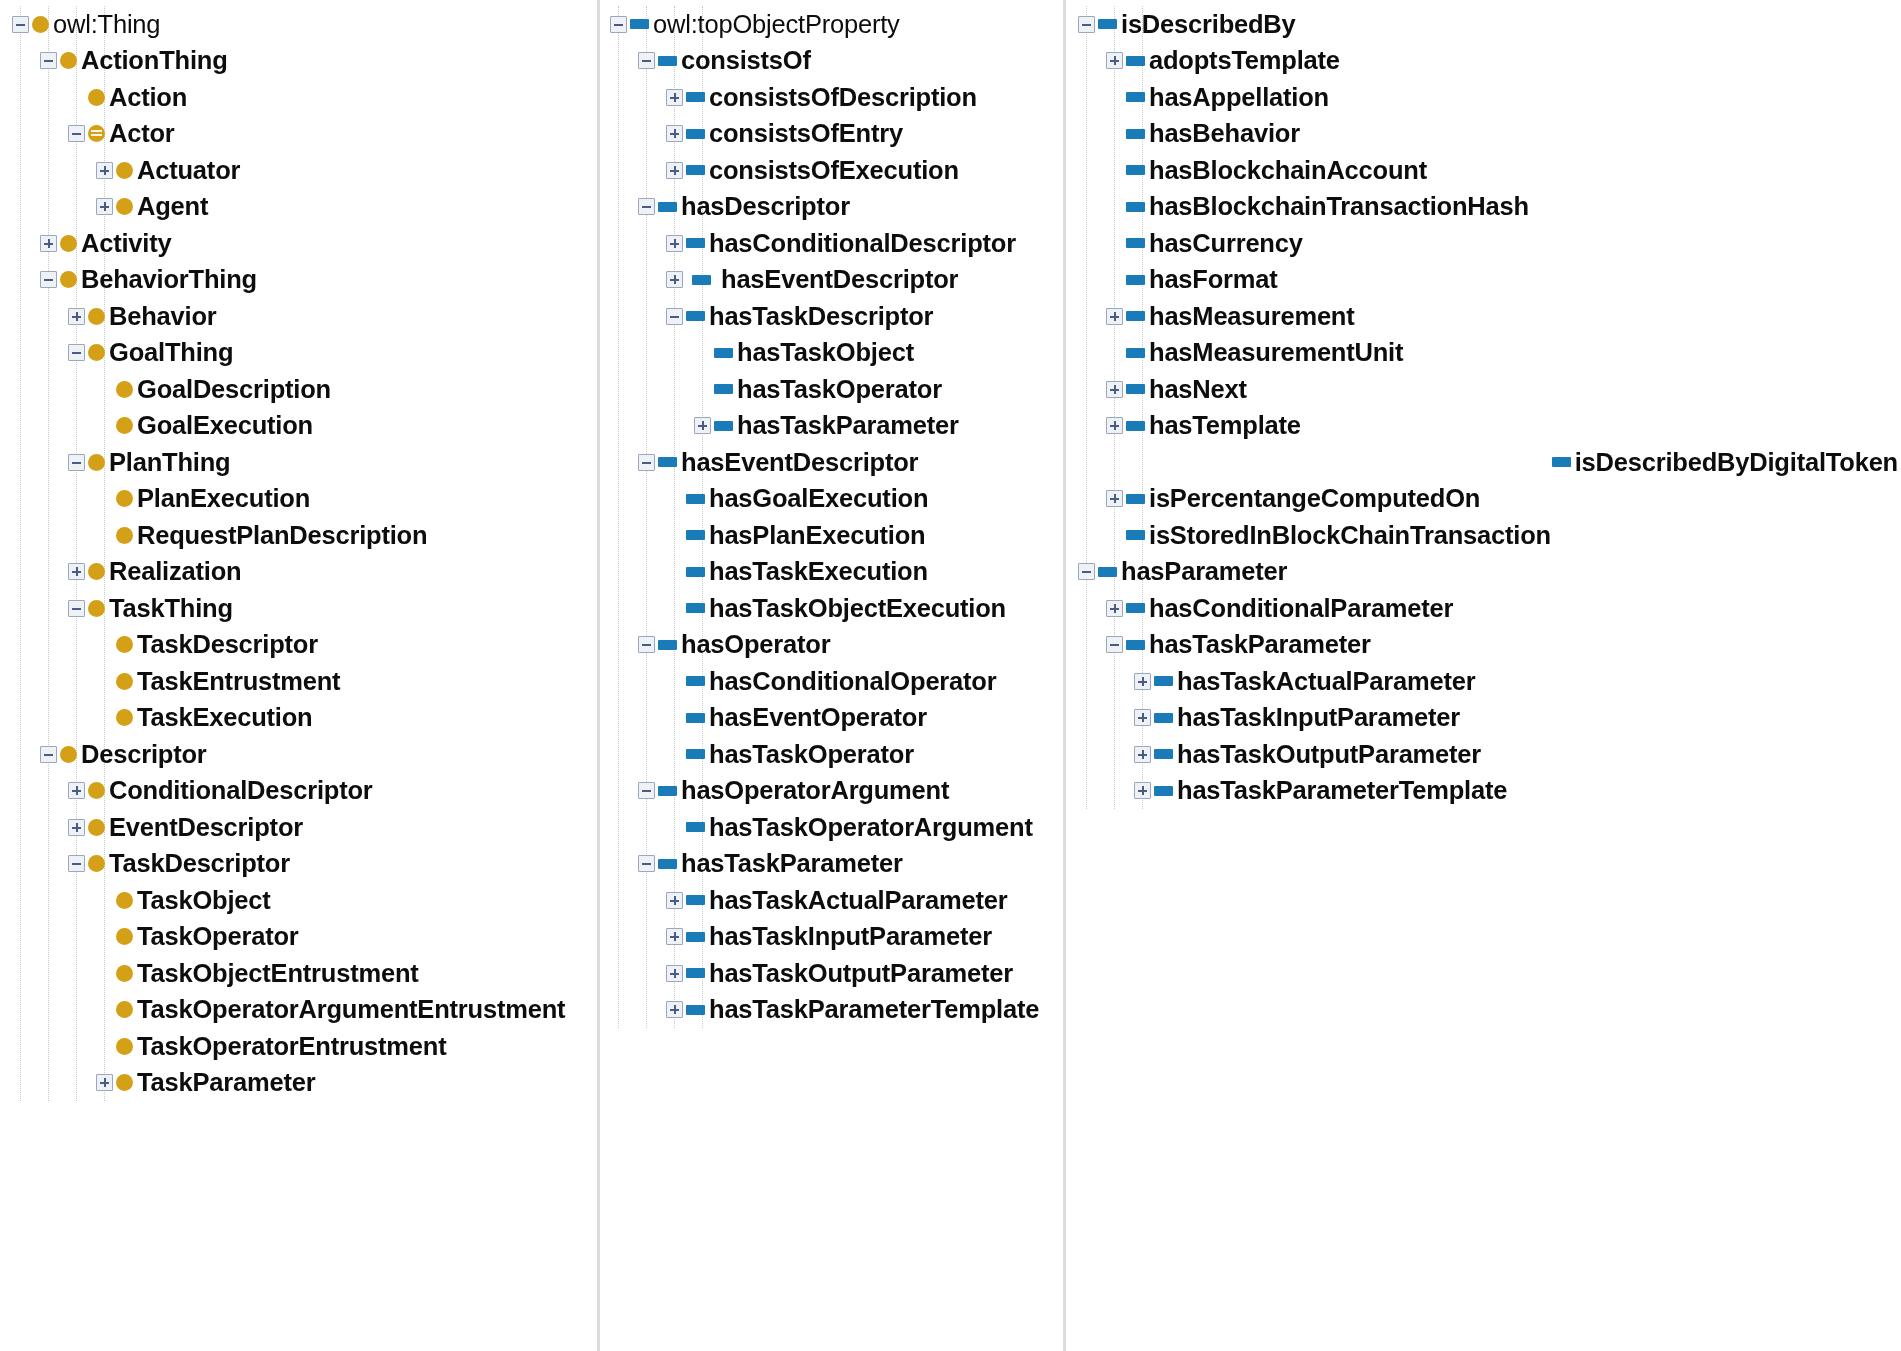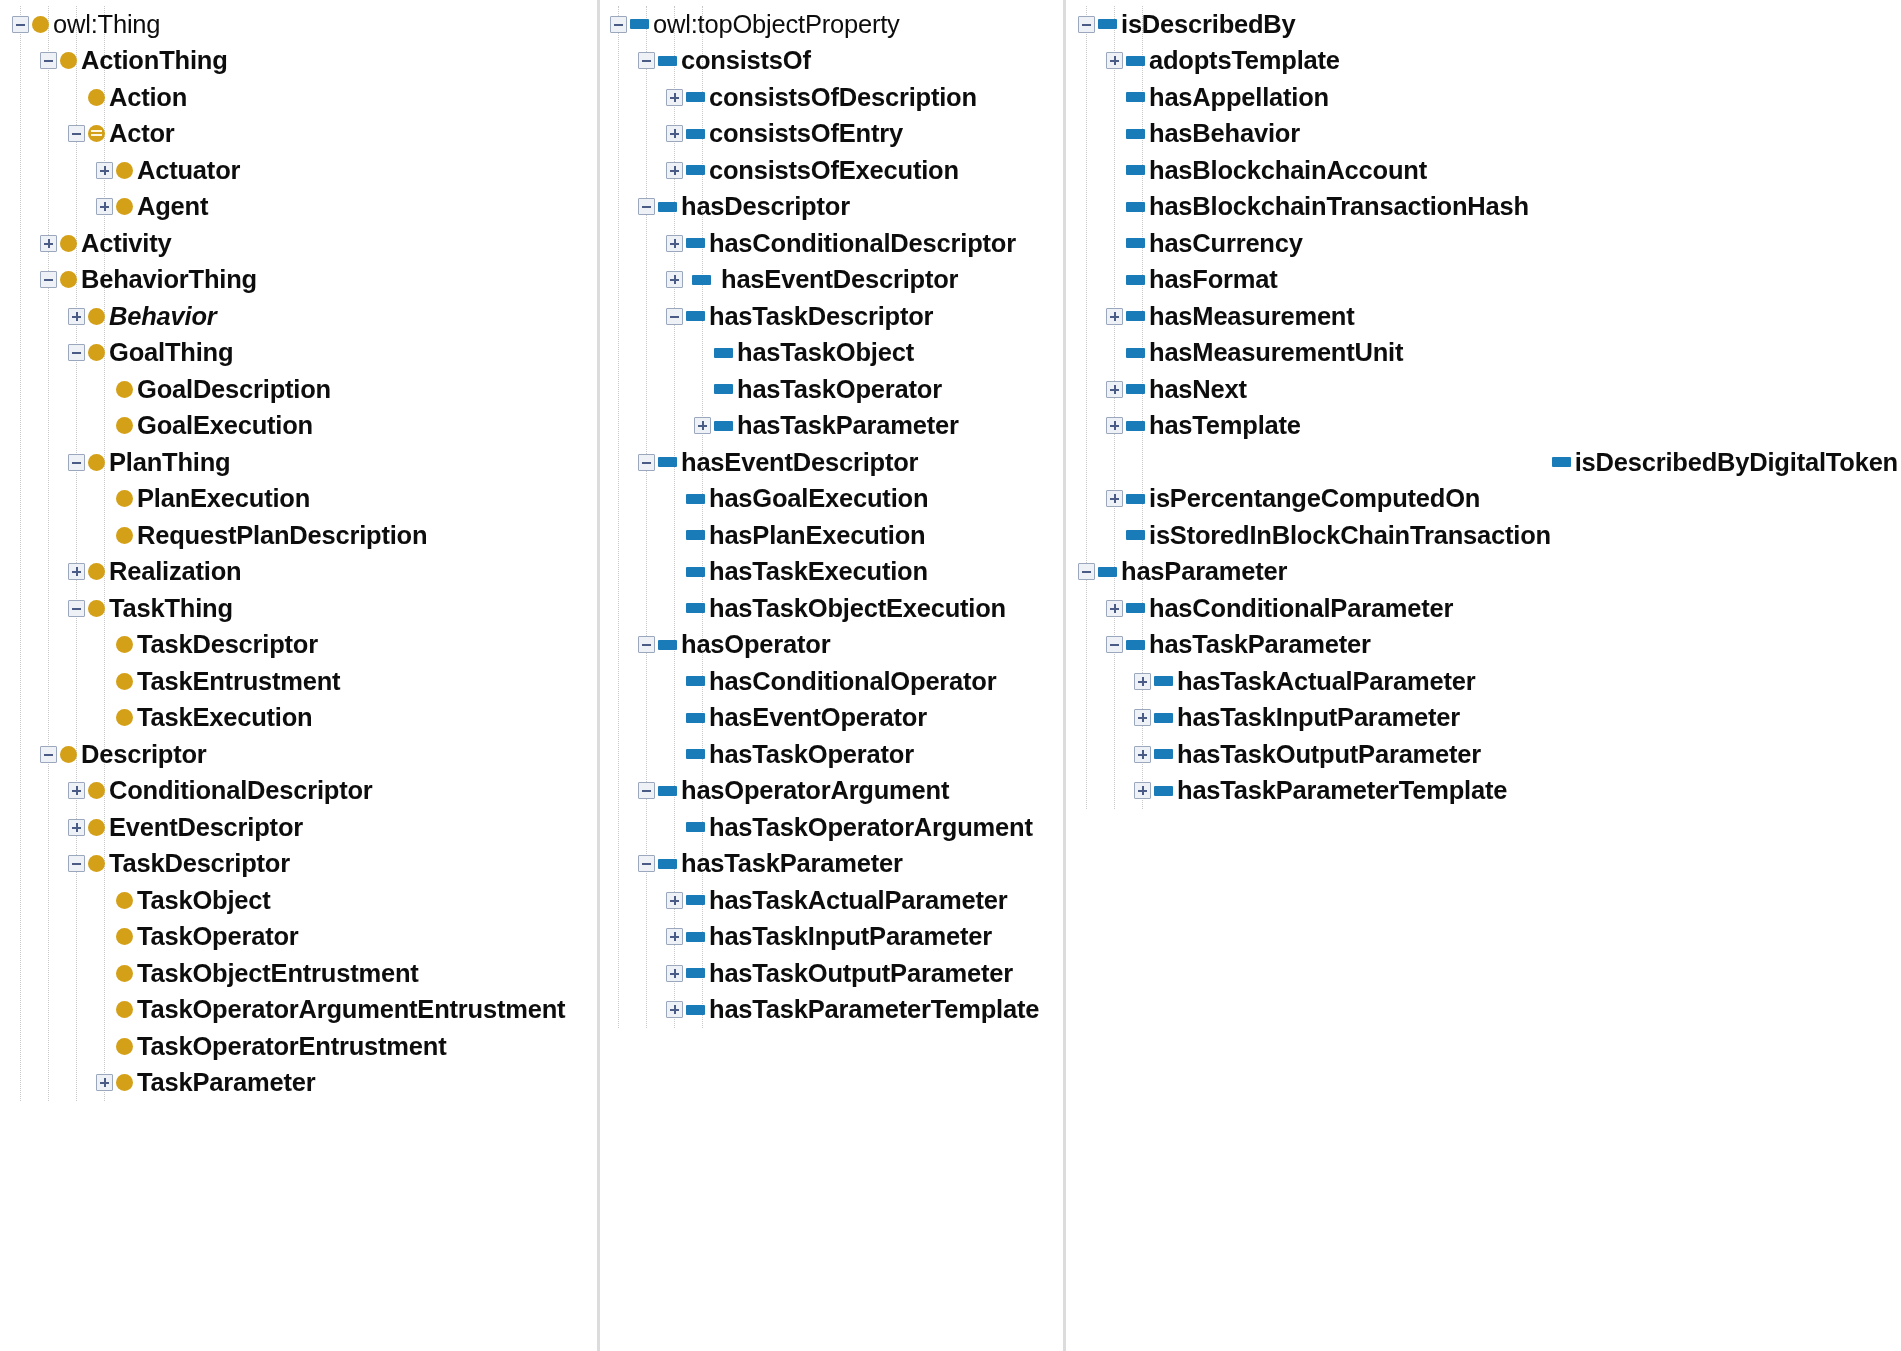--- a/index.html
+++ b/index.html
@@ -168,21 +168,21 @@
         <div class="node" style="padding-left: 32px;">
           <span class="toggle plus"></span>
           <span class="icon-class"></span>
           <span class="label">Activity</span>
         </div>
         <div class="node" style="padding-left: 32px;">
           <span class="toggle"></span>
           <span class="icon-class"></span>
           <span class="label">BehaviorThing</span>
         </div>
-        <div class="node" style="padding-left: 60px; font-style: italic;">
+        <div class="node" style="padding-left: 60px;">
           <span class="toggle plus"></span>
           <span class="icon-class"></span>
           <span class="label">Behavior</span>
         </div>
         <div class="node" style="padding-left: 60px;">
           <span class="toggle"></span>
           <span class="icon-class"></span>
           <span class="label">GoalThing</span>
         </div>
         <div class="node" style="padding-left: 88px;">

